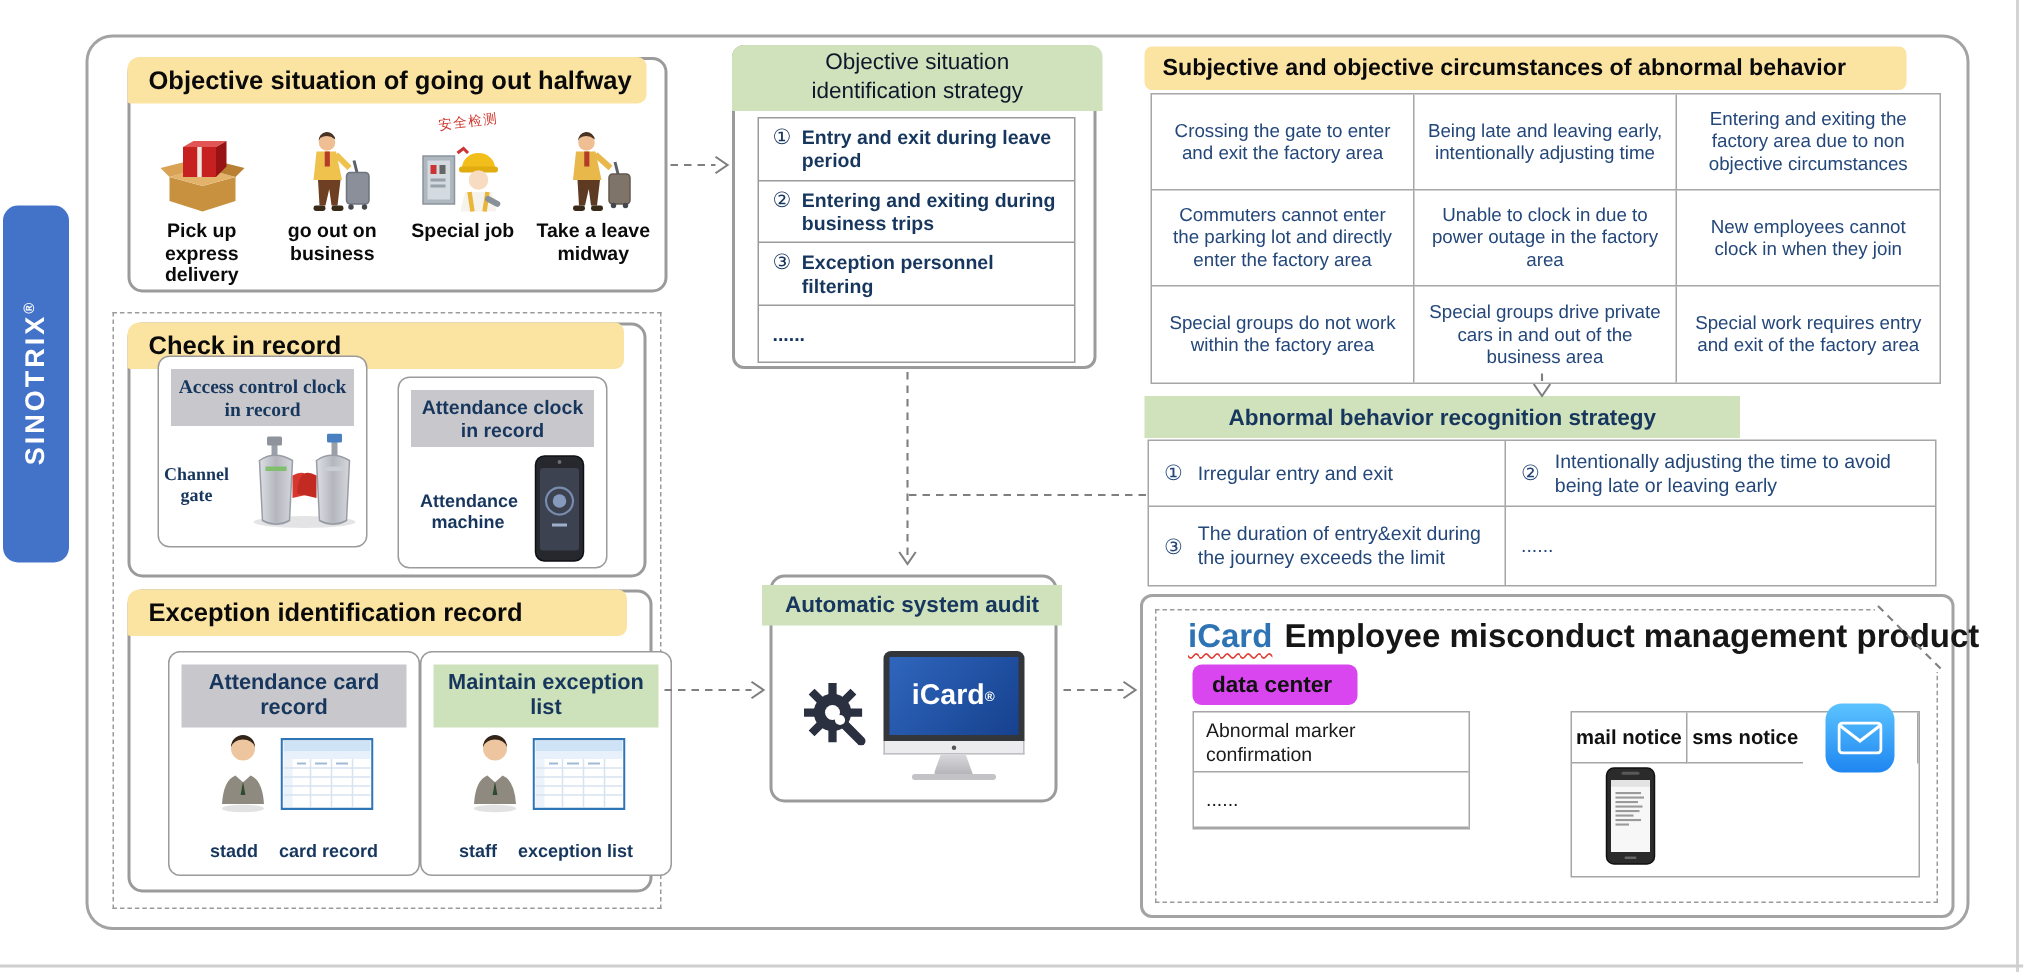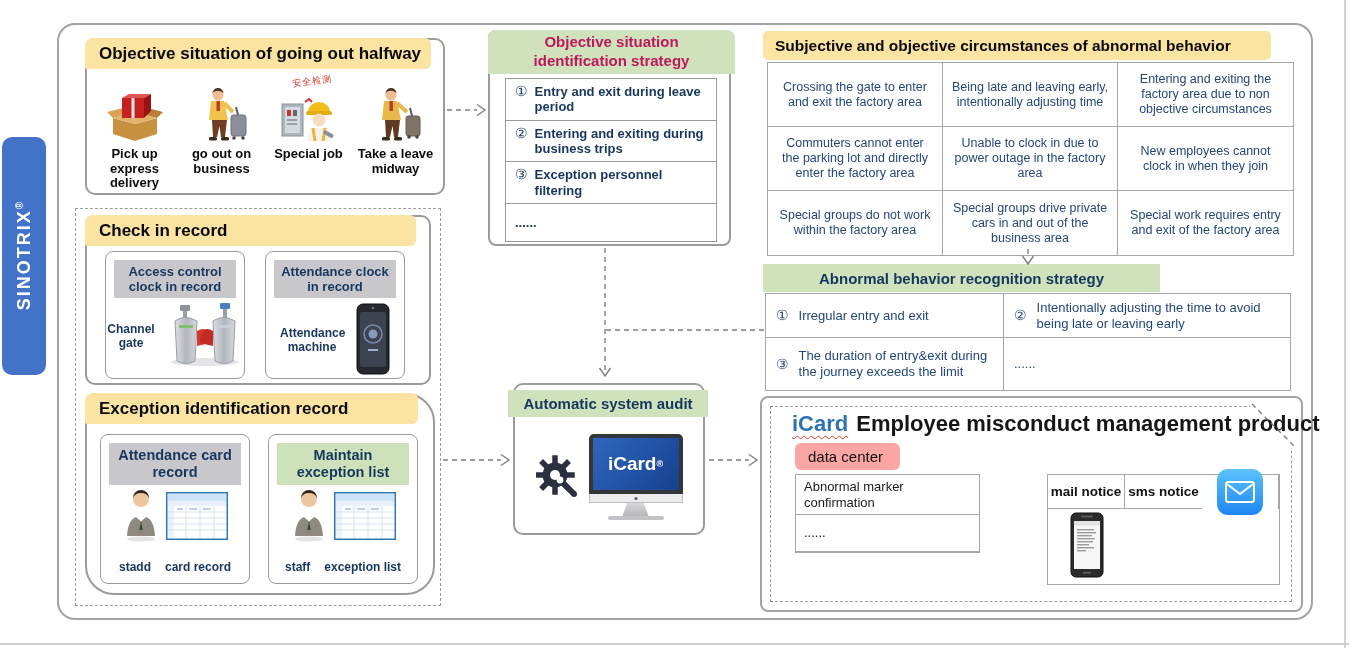--- a/index.html
+++ b/index.html
@@ -55,34 +55,34 @@
   .check-in .hdr-yellow { width:331px; }
   .sub-card { position:absolute; width:140px; height:128px; background:#fff;
               border:1.5px solid #9b9b9b; border-radius:8px; }
   .sub-hdr  { margin:8px 8px 5px; height:38px; display:flex; align-items:center; justify-content:center;
               text-align:center; font-weight:bold; font-size:13px; color:#17365D; line-height:1.18;
               background:#C8C8CC; padding:0 2px; }
   .sub-body { display:flex; align-items:center; justify-content:center; gap:12px; padding:0 3px; }
   .cap { font-weight:bold; font-size:12px; color:#17365D; text-align:center; line-height:1.15; }
 
   
-  .exception { left:85px; top:393px; width:350px; height:202px;border-radius:29px; }
+  .exception { left:85px; top:393px; width:350px; height:202px; }
   .exception .hdr-yellow { width:333px; }
-  .sub-card.tall { width:150px; height:150px; }
+  .sub-card.tall { width:168px; height:150px;margin-left:12px; }
   .sub-hdr.big { height:42px; font-size:14.5px; }
   .sub-hdr.green { background:#CDE2BA; }
   .icon-row { display:flex; align-items:center; justify-content:center; gap:7px; margin-top:4px; }
   .labels-row { position:absolute; bottom:9px; left:0; right:0; display:flex; justify-content:center;
                 gap:14px; font-weight:bold; font-size:12px; color:#17365D; }
 
   
   .strategy { left:488px; top:30px; width:243px; height:216px; border-radius:8px; }
   .strat-hdr { position:absolute; left:-2px; top:-2px; width:247px; height:44px; background:#CFE2BC;
                border-radius:8px 8px 0 0; display:flex; align-items:center; justify-content:center;
-               text-align:center; font-weight:bold; font-size:15px; color:#be185d; line-height:1.25; padding:0 24px; }
+               text-align:center; font-weight:normal; font-size:15px; color:#0f172a; line-height:1.25; padding:0 24px; }
   .strat-table { position:absolute; left:15px; top:46px; width:212px; border:1px solid #9b9b9b; background:#fff; }
   .strat-row { display:flex; gap:7px; padding:5px 5px 5px 9px; min-height:40px; align-items:flex-start;
                font-weight:bold; font-size:13px; color:#17365D; line-height:1.18; border-top:1px solid #9b9b9b; }
   .strat-row:first-child { border-top:none; }
   .strat-row .num { font-weight:normal; font-size:14px; margin-top:-1px; }
   .strat-row.dots { min-height:38px; align-items:center; }
 
   
   .circ-hdr { position:absolute; left:763px; top:31px; width:508px; height:29px; background:#FBE3A2;
               border-radius:5px; display:flex; align-items:center; padding-left:12px;
@@ -132,23 +132,23 @@
   
   .product-outer { position:absolute; left:760px; top:396px; width:543px; height:216px;
                    border:2px solid #a3a3a3; border-radius:8px; background:#fff; z-index:2; }
   .product-dash { position:absolute; left:8px; top:8px; right:9px; bottom:8px; border:1px dashed #9b9b9b; }
   .notch-cover { position:absolute; right:9px; top:8px; width:42px; height:42px; background:#fff; }
   .product-title { position:absolute; left:30px; top:13px; font-size:22px; font-weight:bold;
                    color:#161616; white-space:nowrap; }
   .product-title .icard { color:#2E74B5; margin-right:8px;
                           text-decoration:underline wavy #E03C31; text-decoration-thickness:1px;
                           text-underline-offset:4px; }
-  .data-center { position:absolute; left:33px; top:45px; height:27px; background:#fca5a5;
+  .data-center { position:absolute; left:33px; top:45px; height:27px; background:#d946ef;
                  border-radius:6px; display:flex; align-items:center; padding:0 17px 0 13px;
-                 font-weight:normal; font-size:15px; color:#111; }
+                 font-weight:bold; font-size:15px; color:#111; }
   .functions { position:absolute; left:33px; top:76px; width:185px; border:1px solid #a6a6a6; background:#fff; }
   .fn-row { display:flex; align-items:center; padding:4px 8px; font-size:13px; color:#1a1a1a;
             line-height:1.2; border-bottom:1px solid #a6a6a6; }
   .fn-row:nth-child(1) { height:40px; }
   .fn-row:nth-child(2) { height:37px; }
   .fn-row:nth-child(3) { height:34px; border-bottom:none; }
   .notices { position:absolute; left:285px; top:76px; width:233px; border:1px solid #a6a6a6;
              display:grid; grid-template-columns:1fr 1fr 1fr; grid-template-rows:34px 75px; background:#fff; }
   .nt-hdr { display:flex; align-items:center; justify-content:center; font-weight:bold; font-size:13.5px;
             color:#111; border-bottom:1px solid #a6a6a6; }
@@ -251,21 +251,21 @@
         </div>
         <div class="go-label">Take a leave midway</div>
       </div>
     </div>
   </section>
 
   <div class="dash-group"></div>
 
   <section class="box check-in">
     <div class="hdr-yellow">Check in record</div>
-    <div class="sub-card" style="left:18px; top:34px;">
+    <div class="sub-card" style="left:18px; top:20px;font-family:Liberation Serif, serif;">
       <div class="sub-hdr">Access control clock in record</div>
       <div class="sub-body">
         <div class="cap" style="width:52px;">Channel gate</div>
         <span>
           <svg width="76" height="64" viewBox="0 0 76 64">
             <defs>
                 <linearGradient id="tg" x1="0" y1="0" x2="1" y2="0">
               <stop offset="0" stop-color="#dddfe4"></stop>
                   <stop offset="0.5" stop-color="#b3b6bd"></stop>
                   <stop offset="1" stop-color="#d5d7dc"></stop>

